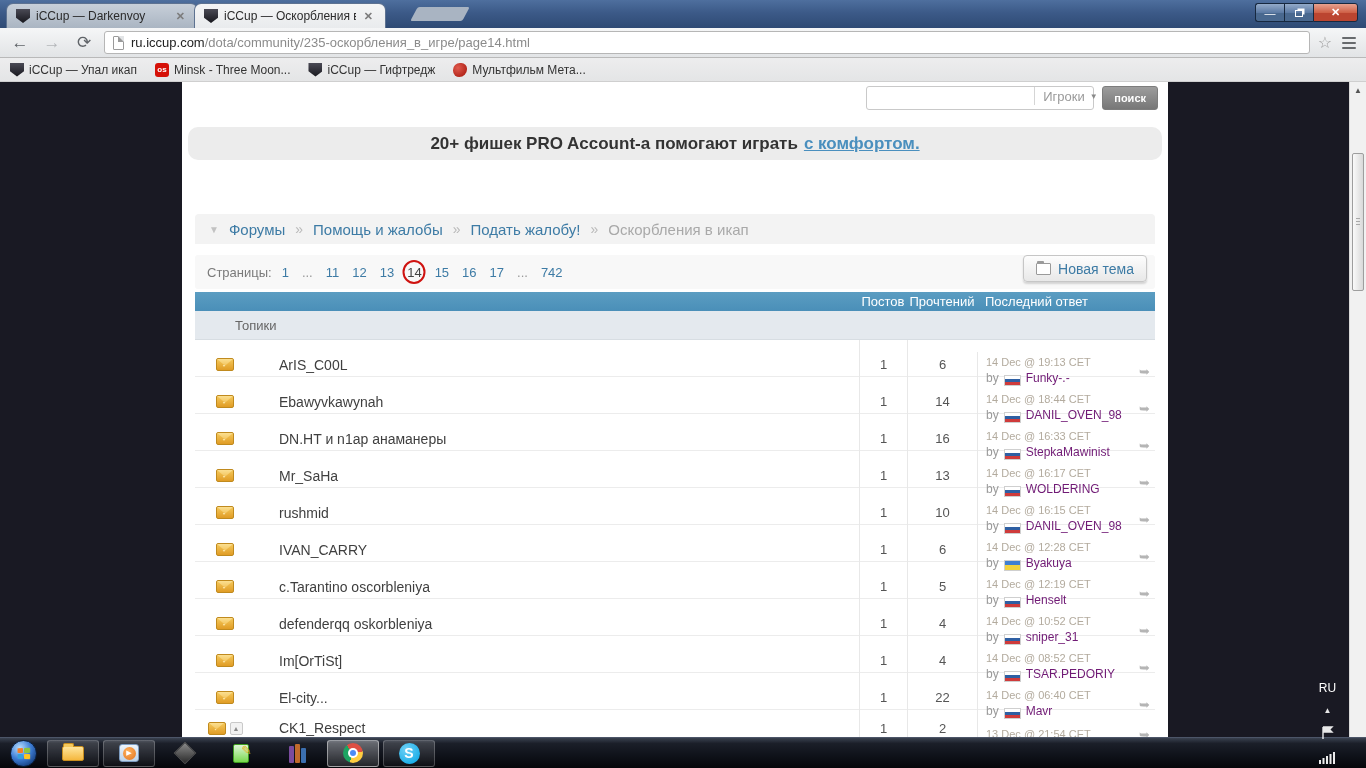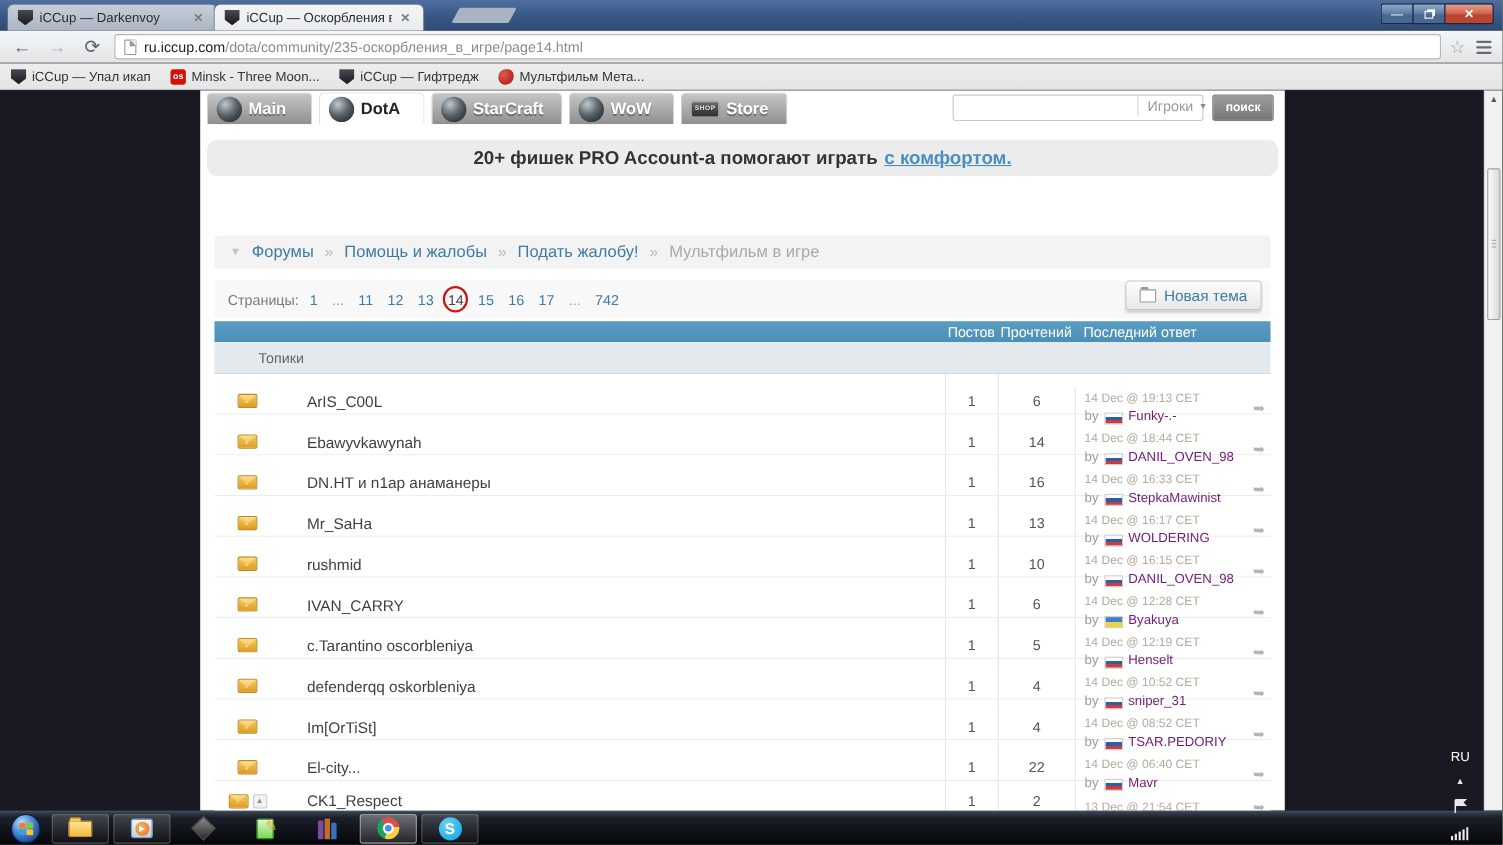--- a/index.html
+++ b/index.html
@@ -249,47 +249,20 @@
     <div class="bookmark">
       <span class="bm-icon red"></span>
       <span>Мультфильм Мета...</span>
     </div>
   </div>
 
 <div class="viewport">
   <div class="content">
 
     <div class="site-nav">
-      <div class="site-tabs">
-
-          <div class="site-tab">
-            <span class="orb"></span>
-            <span>Main</span>
-          </div>
-
-          <div class="site-tab active">
-            <span class="orb"></span>
-            <span>DotA</span>
-          </div>
-
-          <div class="site-tab">
-            <span class="orb"></span>
-            <span>StarCraft</span>
-          </div>
-
-          <div class="site-tab">
-            <span class="orb"></span>
-            <span>WoW</span>
-          </div>
-
-          <div class="site-tab">
-            <span class="orb shop">SHOP</span>
-            <span>Store</span>
-          </div>
-        </div>
       <div class="search-zone">
         <div class="search-box">
           <input class="search-input" style="">
           <div class="search-cat">
             <span>Игроки</span>
             <span class="chev">▼</span>
           </div>
         </div>
         <button class="search-btn">поиск</button>
       </div>
@@ -302,21 +275,21 @@
 
     <div class="breadcrumbs">
       <span class="crumb-tri">▼</span>
       <span id="crumbs-holder" style="display:flex;gap:10px;align-items:center;">
           <span class="crumb">Форумы</span>
           <span class="crumb-sep">»</span>
           <span class="crumb">Помощь и жалобы</span>
           <span class="crumb-sep">»</span>
           <span class="crumb">Подать жалобу!</span>
           <span class="crumb-sep">»</span>
-          <span class="crumb current">Мультфильм в игре</span>
+          <span class="crumb current">Оскорбления в икап</span>
         </span>
     </div>
 
     <div class="pag-band">
       <span class="pag-label">Страницы:</span>
       <div class="pages">
 
           <span class="page-item">
             <span>1</span>
             

